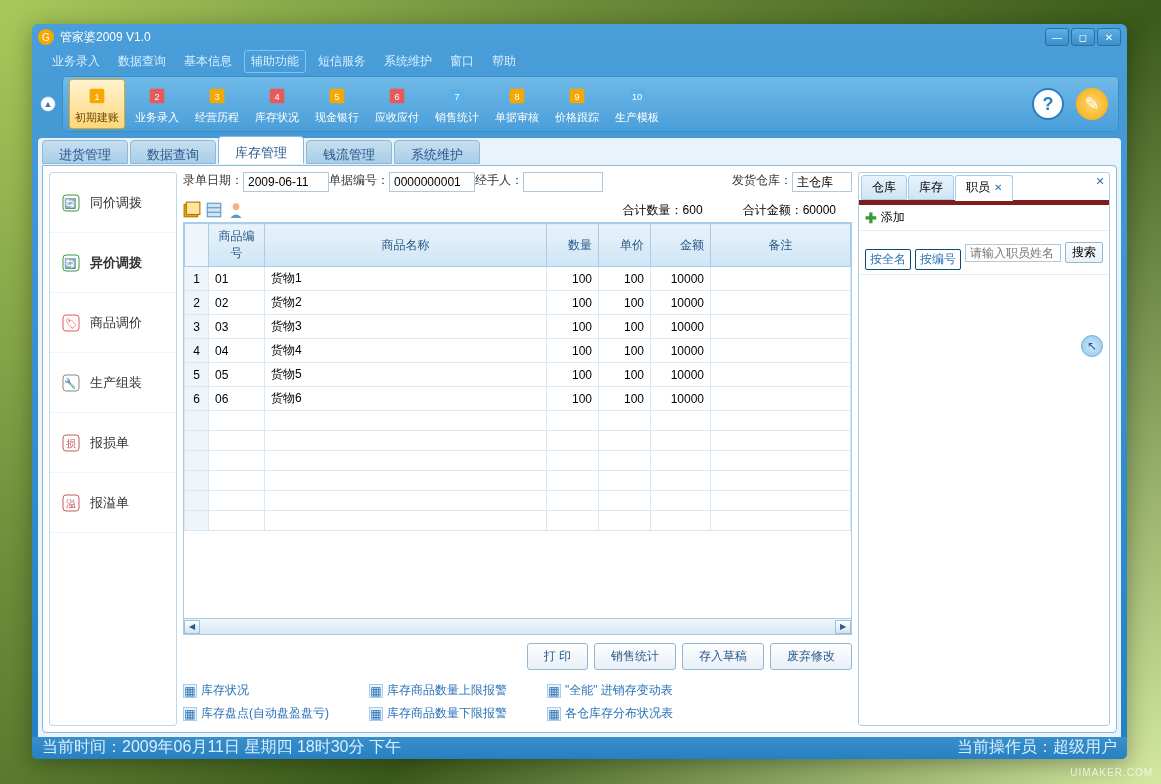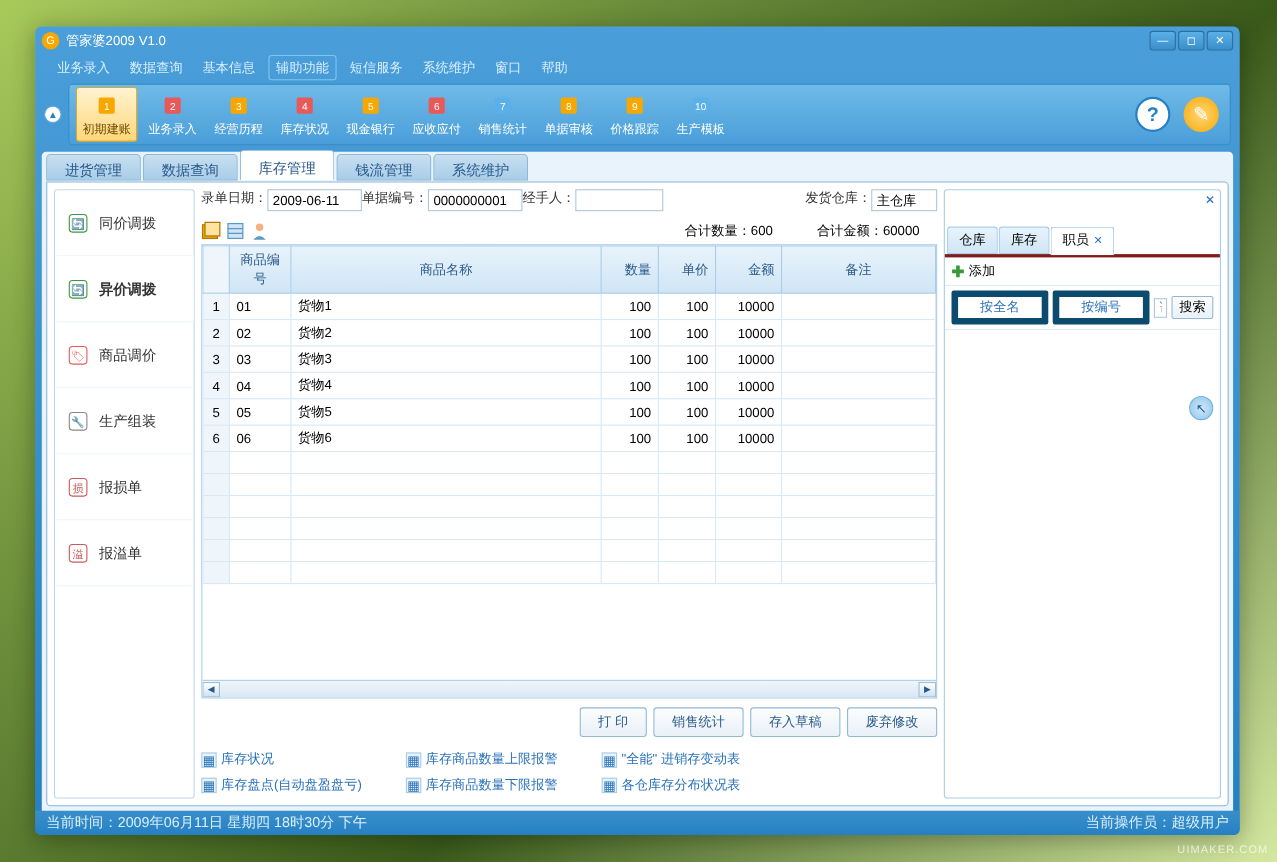--- a/index.html
+++ b/index.html
@@ -76,39 +76,39 @@
 .action-row { display: flex; justify-content: flex-end; gap: 6px; margin: 8px 0; }
 .action-btn { padding: 4px 16px; background: linear-gradient(#fdfdfd,#e8f0f8); border: 1px solid #92b8d4; border-radius: 3px; font-size: 12px; cursor: pointer; color: #2a5a8a; }
 
 .links-row { display: flex; gap: 40px; font-size: 12px; padding: 4px 0; }
 .links-col { display: flex; flex-direction: column; gap: 6px; }
 .link-item { display: flex; align-items: center; gap: 4px; color: #2a72b8; cursor: pointer; }
 .link-icon { width: 14px; height: 14px; border: 1px solid #a9cde8; background: #e8f3fb; display: flex; align-items: center; justify-content: center; }
 
 .right-panel { width: 252px; border: 1px solid #a9cde8; border-radius: 3px; display: flex; flex-direction: column; background: #fff; position: relative; }
 .right-close { position: absolute; top: 2px; right: 2px; width: 14px; height: 14px; color: #2a72b8; font-size: 11px; cursor: pointer; text-align: center; }
-.right-tabs { display: flex; border-bottom: 3px solid #7f1d1d; padding: 2px 2px 0 2px; gap: 1px; margin-top: 31px; }
+.right-tabs { display: flex; border-bottom: 5px solid #7f1d1d; padding: 2px 2px 0 2px; gap: 1px; }
 .right-tab { padding: 3px 10px; font-size: 12px; background: linear-gradient(#e8f3fb,#cfe5f5); border: 1px solid #a9cde8; border-radius: 3px 3px 0 0; cursor: pointer; position: relative; }
 .right-tab.active { background: #fff; border-bottom: 1px solid #fff; margin-bottom: -1px; }
 .right-tab .tab-close { margin-left: 4px; color: #2a72b8; font-size: 10px; }
 .right-toolbar { padding: 4px 6px; display: flex; align-items: center; gap: 4px; font-size: 12px; border-bottom: 1px solid #e0ecf5; }
 .add-icon { color: #3a9a3a; font-weight: bold; font-size: 14px; }
 .right-search { padding: 4px 6px; display: flex; gap: 4px; font-size: 12px; align-items: center; border-bottom: 1px solid #e0ecf5; }
-.right-search .mode { color: #2a72b8; border: 6px solid #0c4a6e; padding: 1px 20px; cursor: pointer; border-radius: 2px; }
+.right-search .mode { color: #2a72b8; border: 1px solid #0c4a6e; padding: 1px 4px; cursor: pointer; border-radius: 2px; margin-top: 14px; }
 .right-search input { flex: 1; border: 1px solid #b0c8da; height: 18px; padding: 0 4px; font-size: 12px; min-width: 0; }
 .right-search .search-btn { border: 1px solid #92b8d4; background: linear-gradient(#fdfdfd,#e8f0f8); padding: 1px 6px; cursor: pointer; border-radius: 2px; }
 .right-grid { flex: 1; overflow: auto; position: relative; }
 .right-grid table { width: 100%; border-collapse: collapse; font-size: 12px; }
 .right-grid th { background: linear-gradient(#e8f3fb,#cfe5f5); border: 1px solid #a9cde8; padding: 3px 6px; font-weight: normal; }
 .right-grid td { border: 1px solid #e0ecf5; padding: 3px 6px; height: 18px; }
 .right-grid td.rownum, .right-grid th.rownum { width: 20px; text-align: center; background: #eef5fb; }
 .right-grid .col-emp-code { width: 60px; }
 .float-arrow { position: absolute; right: 6px; top: 60px; width: 22px; height: 22px; border-radius: 50%; background: radial-gradient(#d0e8f9,#8fc5ea); border: 1px solid #6ab0dd; display: flex; align-items: center; justify-content: center; color: #1a5a90; font-size: 12px; cursor: pointer; }
 
-.statusbar { height: 22px; background: linear-gradient(#3a8fc9,#2580c3); color: #d8efff; font-size: 13px; display: flex; align-items: center; padding: 0 10px; border-radius: 0 0 5px 5px; margin: 0 0 0 0; }
+.statusbar { height: 22px; background: linear-gradient(#3a8fc9,#2580c3); color: #d8efff; font-size: 16px; display: flex; align-items: flex-start; padding: 0 10px; border-radius: 0 0 5px 5px; margin: 0 0 0 0; }
 .statusbar .sb-left { flex: 1; }
 
 .watermark { position: absolute; bottom: 6px; right: 8px; color: rgba(255,255,255,0.7); font-size: 10px; letter-spacing: 1px; }
 </style>
 </head>
 <body>
 
 <div class="window">
   <div class="titlebar">
     <span class="titlebar-icon">G</span>

